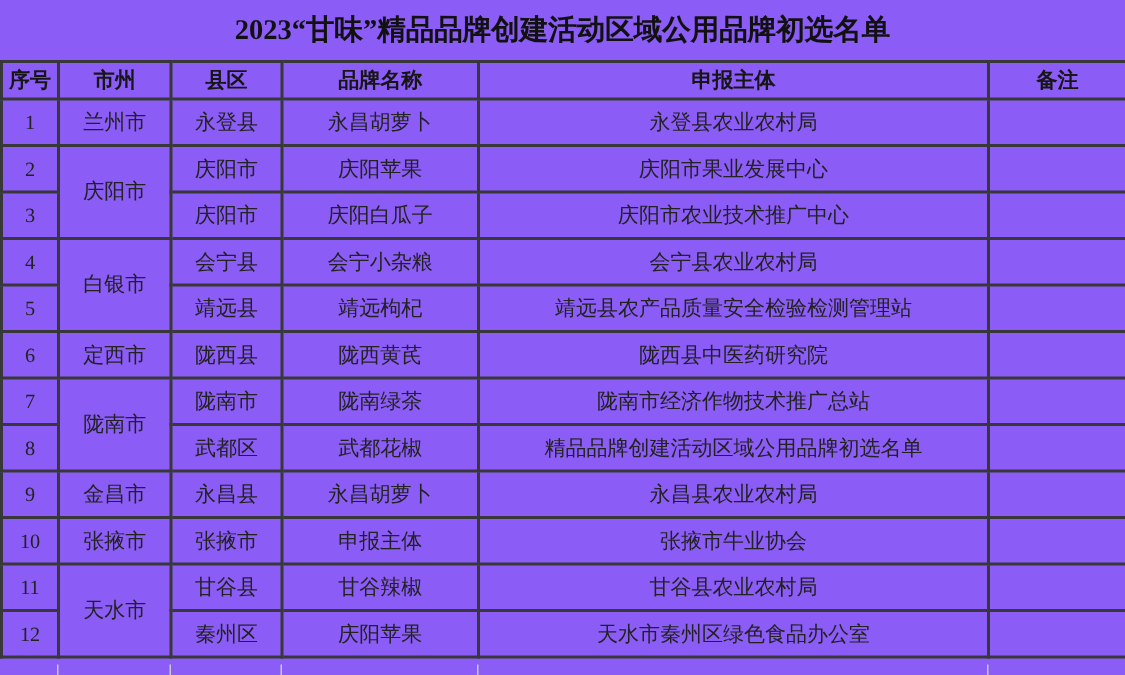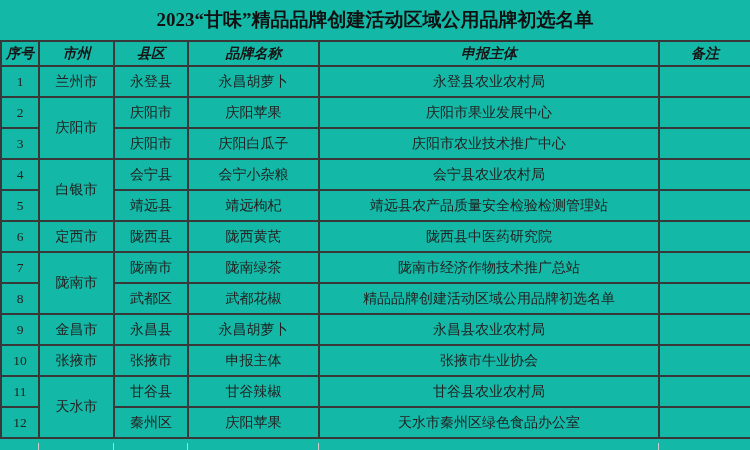--- a/index.html
+++ b/index.html
@@ -6,21 +6,21 @@
   html, body {
     width: 750px; height: 450px;
     background: #ffffff;
     font-family: "Liberation Serif", "DejaVu Serif", serif;
     color: #1d1d1d;
     overflow: hidden;
   }
   .page {
     width: 750px; height: 450px;
     position: relative;
-    background: #14b8a6;
+    background: #8b5cf6;
   }
   .page-title {
     height: 40px;
     display: flex;
     align-items: center;
     justify-content: center;
     font-size: 19px;
     font-weight: bold;
     color: #111111;
     white-space: nowrap;
@@ -37,21 +37,20 @@
     padding: 0 2px;
     overflow: hidden;
     white-space: nowrap;
     font-size: 14px;
     color: #222222;
   }
   .brand-table thead th {
     height: 25px;
     font-weight: bold;
     color: #161616;
-    font-style: italic;
   }
   .brand-table tbody td { height: 31px; }
   .brand-table td.num { font-size: 13.5px; }
   
   .cutoff-stubs {
     position: absolute;
     left: 0; bottom: 0;
     width: 750px; height: 9px;
   }
   .cutoff-stubs span {

